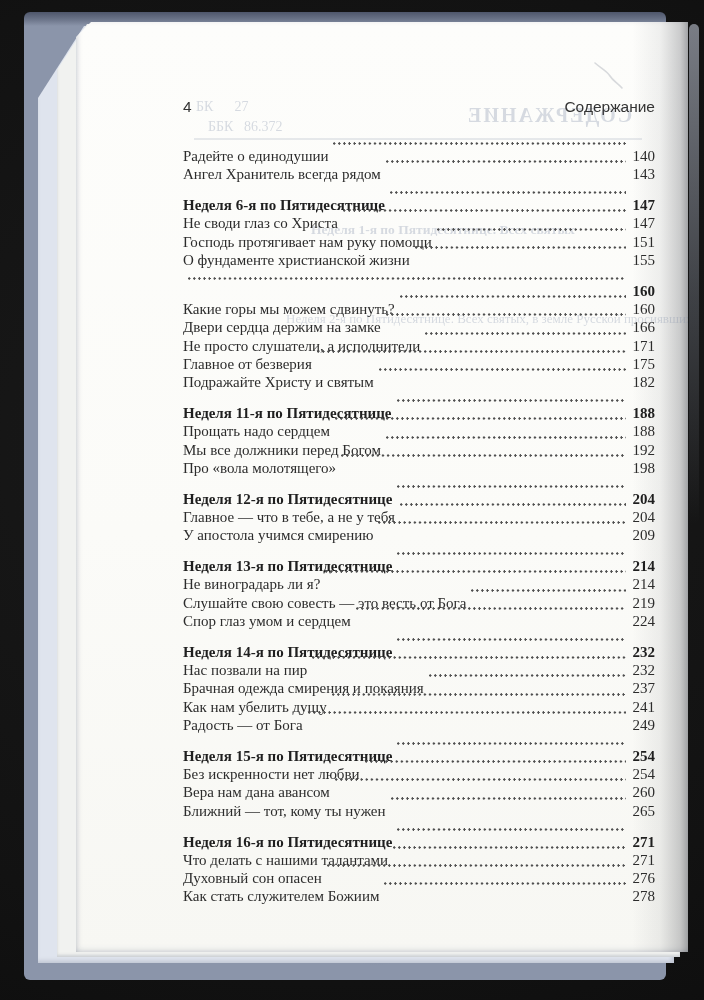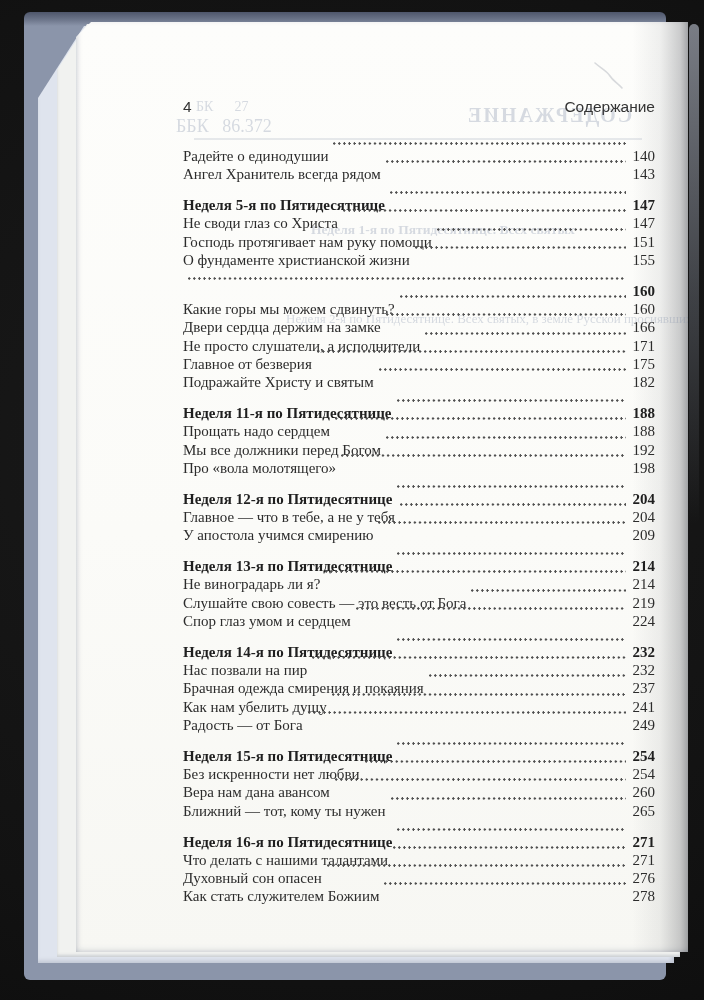--- a/index.html
+++ b/index.html
@@ -64,21 +64,21 @@
   <div class="cover"></div>
   <div class="page-edge-1"></div>
   <div class="page-edge-2"></div>
 
   <div class="main-page">
     <div class="gutter-shadow"></div>
 
     <div class="ghosts">
         <div class="ghost bold mirrored" style="top: 86px; right: 56px; font-size: 20px;">СОДЕРЖАНИЕ</div>
         <div class="ghost" style="top: 77px; left: 120px; font-size: 14px;">БК      27</div>
-        <div class="ghost" style="top: 97px; left: 100px; font-size: 18px;">ББК   86.372</div>
+        <div class="ghost" style="top: 97px; left: 132px; font-size: 14px;">ББК   86.372</div>
         <div class="ghost bold" style="top: 180px; left: 235px; font-size: 13.5px; margin-top: 20px;">Неделя 1-я по Пятидесятнице. Всех святых</div>
         <div class="ghost" style="top: 289px; left: 210px; font-size: 13px;">Неделя 2-я по Пятидесятнице. Всех святых, в земле Русской просиявших</div>
         <div class="ghost rule" style="top: 116px; left: 118px; width: 448px;"></div>
       </div>
 
     <svg class="scratch" width="612" height="930">
       <path d="M519,41 C526,47 531,49 534,54 S542,61 546,66" fill="none" stroke="#d3d5d8" stroke-width="1.6" opacity="0.9" stroke-linecap="round"></path>
     </svg>
 
     <div class="content">
@@ -94,21 +94,21 @@
     <span class="p">140</span>
   </div>
             <div class="toc-row">
     <span class="t">Ангел Хранитель всегда рядом</span>
     <span class="leader"></span>
     <span class="p">143</span>
   </div>
           </div>
           <div class="toc-group">
             <div class="toc-row bold">
-    <span class="t">Неделя 5-я по Пятидесятнице</span>
+    <span class="t">Неделя 6-я по Пятидесятнице</span>
     <span class="leader"></span>
     <span class="p">147</span>
   </div>
             <div class="toc-row">
     <span class="t">Не своди глаз со Христа</span>
     <span class="leader"></span>
     <span class="p">147</span>
   </div>
             <div class="toc-row">
     <span class="t">Господь протягивает нам руку помощи</span>

